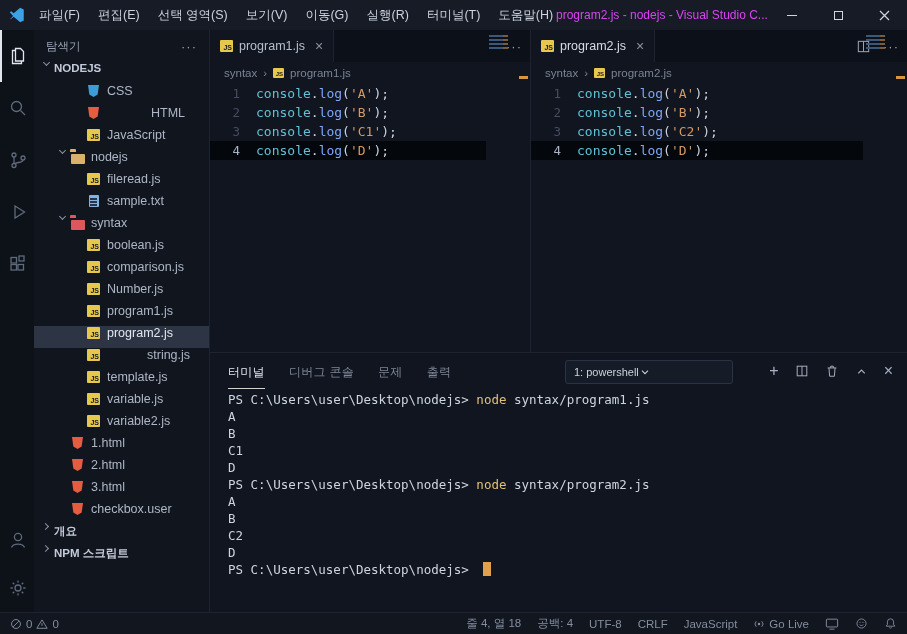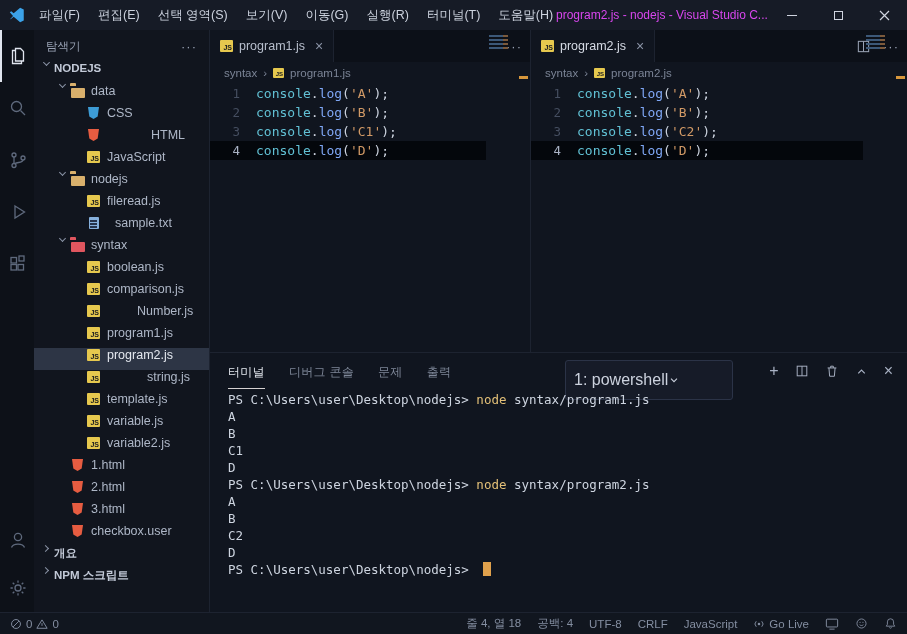--- a/index.html
+++ b/index.html
@@ -102,24 +102,24 @@
   .ov-mark { position:absolute; right:2px; top:46px; width:9px; height:3px;
     background:var(--modified-marker,#d7973c); }
 
   
   .panel { position:absolute; left:210px; top:352px; width:697px; height:260px;
     background:#10151f; border-top:1px solid #1d2330; }
   .panel-header { height:36px; position:relative; display:flex; align-items:center; padding:0 18px; }
   .ptab { margin-right:24px; font-size:12px; color:#7e8798; padding:10px 0 7px;
     border-bottom:1px solid transparent; cursor:pointer; letter-spacing:.3px; }
   .ptab.active { color:#e4e8ef; border-bottom-color:#d6d2d2; }
-  .shell-select { position:absolute; left:355px; top:7px; width:168px; height:40px;
+  .shell-select { position:absolute; left:355px; top:7px; width:168px; height:24px;
     background:#161b28; border:1px solid #2b3347; border-radius:3px;
     display:flex; align-items:center; padding:0 8px;
-    font-size:16px; color:#ccd2de; cursor:pointer; }
+    font-size:11px; color:#ccd2de; cursor:pointer; }
   .panel-actions { position:absolute; right:14px; top:0; height:36px; display:flex;
     align-items:center; gap:16px; color:#a9b2c4; }
   .pa-glyph { font-size:16px; line-height:1; cursor:pointer; }
   .terminal { position:absolute; top:38px; left:18px; right:8px; bottom:4px;
     font-family:"DejaVu Sans Mono", monospace; font-size:12.5px; line-height:17px;
     color:#ced5e0; white-space:pre; }
   .term-line { height:17px; }
   .cmd { color:var(--terminal-cmd,#e3c078); }
   .cursor { display:inline-block; width:8px; height:14px; vertical-align:-2px;
     margin-left:7px; background:var(--cursor-orange,#e0a14c); }
@@ -221,90 +221,81 @@
     <span>탐색기</span>
     <span class="more-glyph">···</span>
   </div>
   <div class="tree" id="tree">
       <div class="tree-row root" style="padding-left: 4px;">
         <span class="chev">
           <i class="down"></i>
         </span>
         <span>NODEJS</span>
       </div>
+      <div class="tree-row" style="padding-left: 52px;">
+        <span class="t-icon">
+          <span class="t-css"></span>
+        </span>
+        <span>CSS</span>
+      </div>
+      <div class="tree-row" style="padding-left: 52px; gap: 44px;">
+        <span class="t-icon">
+          <span class="t-html"></span>
+        </span>
+        <span>HTML</span>
+      </div>
+      <div class="tree-row" style="padding-left: 52px;">
+        <span class="t-icon">
+          <span class="t-js">JS</span>
+        </span>
+        <span>JavaScript</span>
+      </div>
       <div class="tree-row" style="padding-left: 20px;">
         <span class="chev">
           <i class="down"></i>
         </span>
         <span class="t-icon">
           <span class="t-folder"></span>
         </span>
-        <span>data</span>
-      </div>
-      <div class="tree-row" style="padding-left: 52px;">
-        <span class="t-icon">
-          <span class="t-css"></span>
-        </span>
-        <span>CSS</span>
-      </div>
-      <div class="tree-row" style="padding-left: 52px; gap: 44px;">
-        <span class="t-icon">
-          <span class="t-html"></span>
-        </span>
-        <span>HTML</span>
-      </div>
-      <div class="tree-row" style="padding-left: 52px;">
-        <span class="t-icon">
-          <span class="t-js">JS</span>
-        </span>
-        <span>JavaScript</span>
+        <span>nodejs</span>
+      </div>
+      <div class="tree-row" style="padding-left: 52px;">
+        <span class="t-icon">
+          <span class="t-js">JS</span>
+        </span>
+        <span>fileread.js</span>
+      </div>
+      <div class="tree-row" style="padding-left: 52px;">
+        <span class="t-icon">
+          <span class="t-txt"></span>
+        </span>
+        <span>sample.txt</span>
       </div>
       <div class="tree-row" style="padding-left: 20px;">
         <span class="chev">
           <i class="down"></i>
         </span>
         <span class="t-icon">
-          <span class="t-folder"></span>
-        </span>
-        <span>nodejs</span>
-      </div>
-      <div class="tree-row" style="padding-left: 52px;">
-        <span class="t-icon">
-          <span class="t-js">JS</span>
-        </span>
-        <span>fileread.js</span>
-      </div>
-      <div class="tree-row" style="padding-left: 52px; gap: 8px;">
-        <span class="t-icon">
-          <span class="t-txt"></span>
-        </span>
-        <span>sample.txt</span>
-      </div>
-      <div class="tree-row" style="padding-left: 20px;">
-        <span class="chev">
-          <i class="down"></i>
-        </span>
-        <span class="t-icon">
           <span class="t-folder red"></span>
         </span>
         <span>syntax</span>
       </div>
       <div class="tree-row" style="padding-left: 52px;">
         <span class="t-icon">
           <span class="t-js">JS</span>
         </span>
         <span>boolean.js</span>
       </div>
       <div class="tree-row" style="padding-left: 52px;">
         <span class="t-icon">
           <span class="t-js">JS</span>
         </span>
         <span>comparison.js</span>
       </div>
-      <div class="tree-row" style="padding-left: 52px; gap: 30px;">
+      <div class="tree-row" style="padding-left: 52px;">
         <span class="t-icon">
           <span class="t-js">JS</span>
         </span>
         <span>Number.js</span>
       </div>
       <div class="tree-row" style="padding-left: 52px;">
         <span class="t-icon">
           <span class="t-js">JS</span>
         </span>
         <span>program1.js</span>

